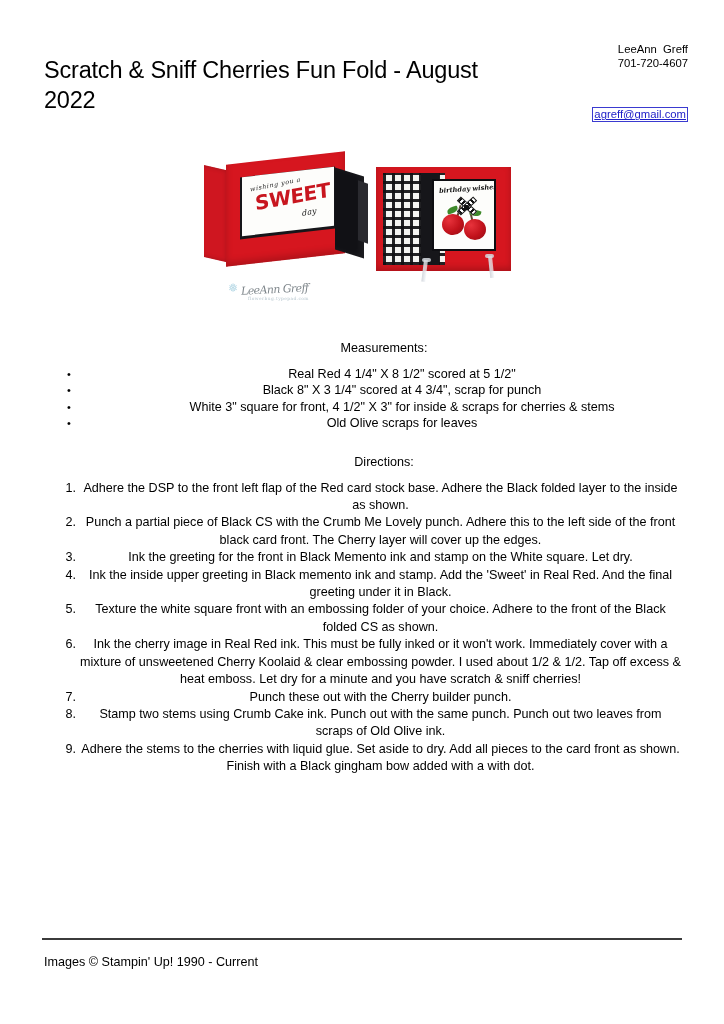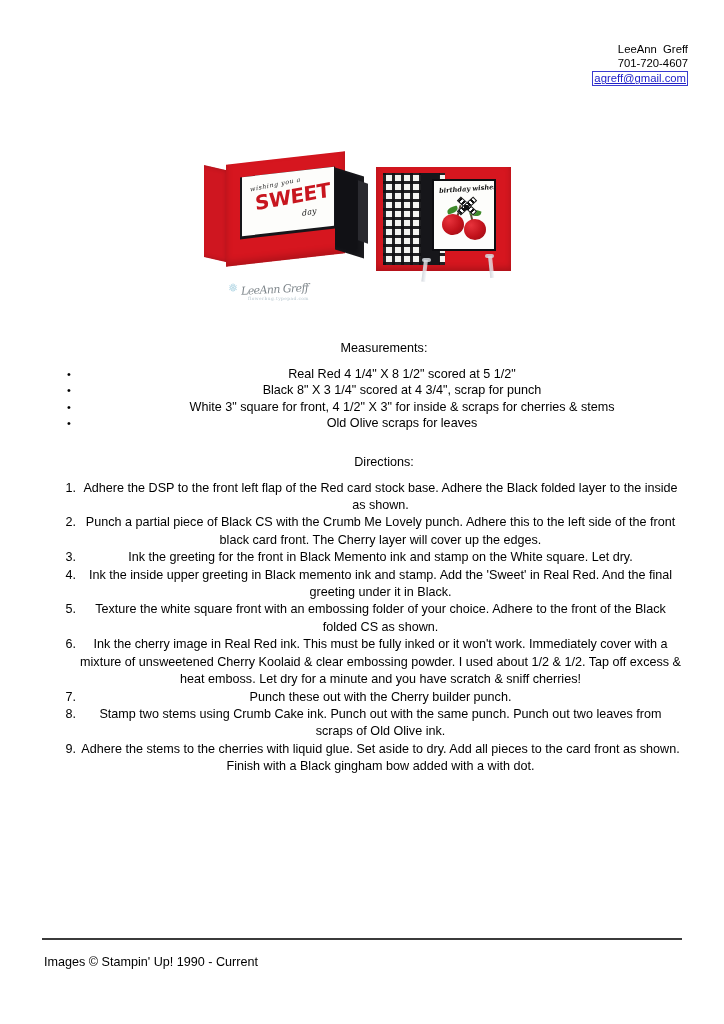--- a/index.html
+++ b/index.html
@@ -54,20 +54,21 @@
   }
   .contact-link {
     display: inline-block;
     color: #2020c8;
     text-decoration: underline;
     border: 1px solid #3a3ad0;
     padding: 0px 1px;
     font-size: 11.3px;
     line-height: 13px;
     cursor: pointer;
+    margin-top: 36px;
   }
 
   
   .photo {
     position: absolute;
     left: 196px;
     top: 148px;
     width: 340px;
     height: 172px;
     background: #ffffff;
@@ -435,20 +436,21 @@
     left: 44px;
     top: 26px;
     font-size: 12.6px;
     line-height: 16px;
   }
 </style>
 </head>
 <body>
 
 <div class="header">
+  <h1 class="doc-title">Scratch &amp; Sniff Cherries Fun Fold - August 2022</h1>
 
   <div class="contact-block">
     <div class="contact-name">LeeAnn  Greff</div>
     <div class="contact-phone">701-720-4607</div>
     <div class="contact-link-wrap">
       <span class="contact-link">agreff@gmail.com</span>
     </div>
   </div>
 </div>
 

